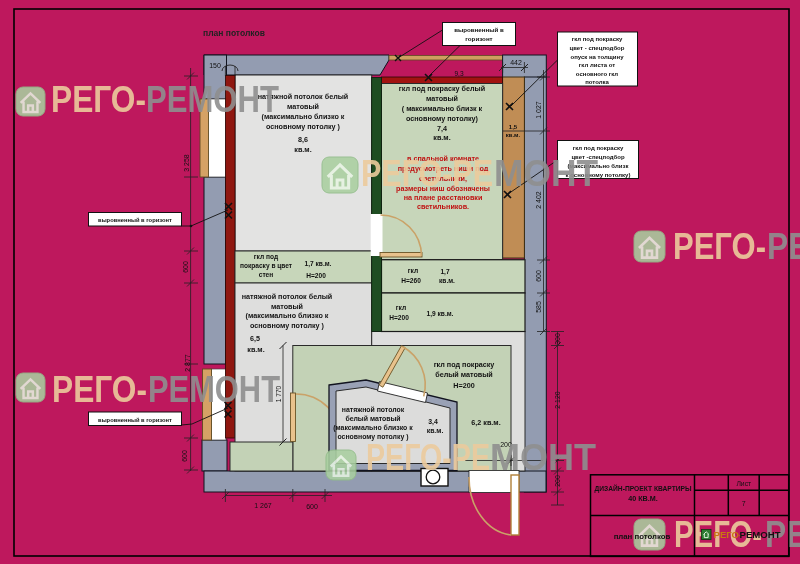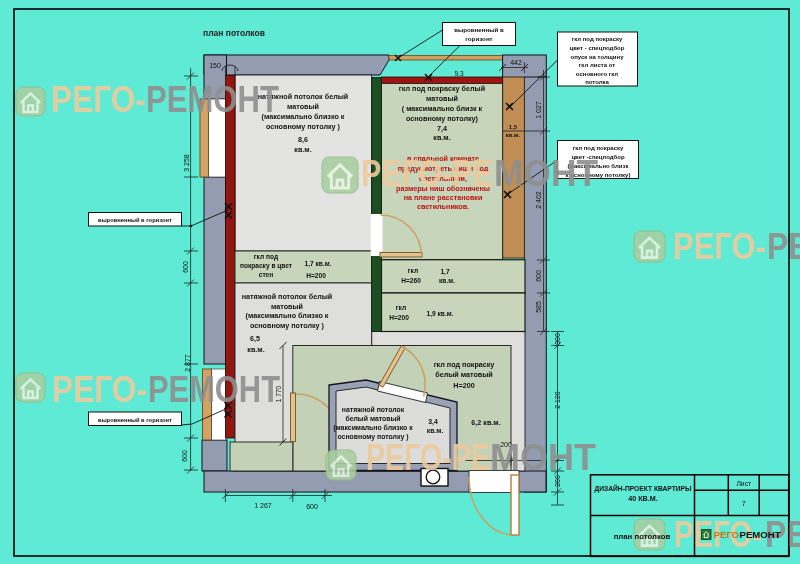--- a/index.html
+++ b/index.html
@@ -1,16 +1,16 @@
 <!DOCTYPE html>
 <html><head>
 <meta charset="utf-8">
 <style>
 html,body{margin:0;padding:0;background:#ffffff;}
-#page{position:relative;width:800px;height:564px;background:#5eead4;font-family:"Liberation Sans",sans-serif;overflow:hidden;}
+#page{position:relative;width:800px;height:564px;background:#be185d;font-family:"Liberation Sans",sans-serif;overflow:hidden;}
 svg text{font-family:"Liberation Sans",sans-serif;}
 </style>
 </head>
 <body>
 <div id="page">
 <svg width="800" height="564" viewBox="0 0 800 564" xmlns="http://www.w3.org/2000/svg">
 
 <rect x="14" y="9" width="775" height="547" fill="none" stroke="#000000" stroke-width="1.6"></rect>
 
 <text x="203" y="36" font-size="8.5" font-weight="bold" fill="#222">план потолков</text>

